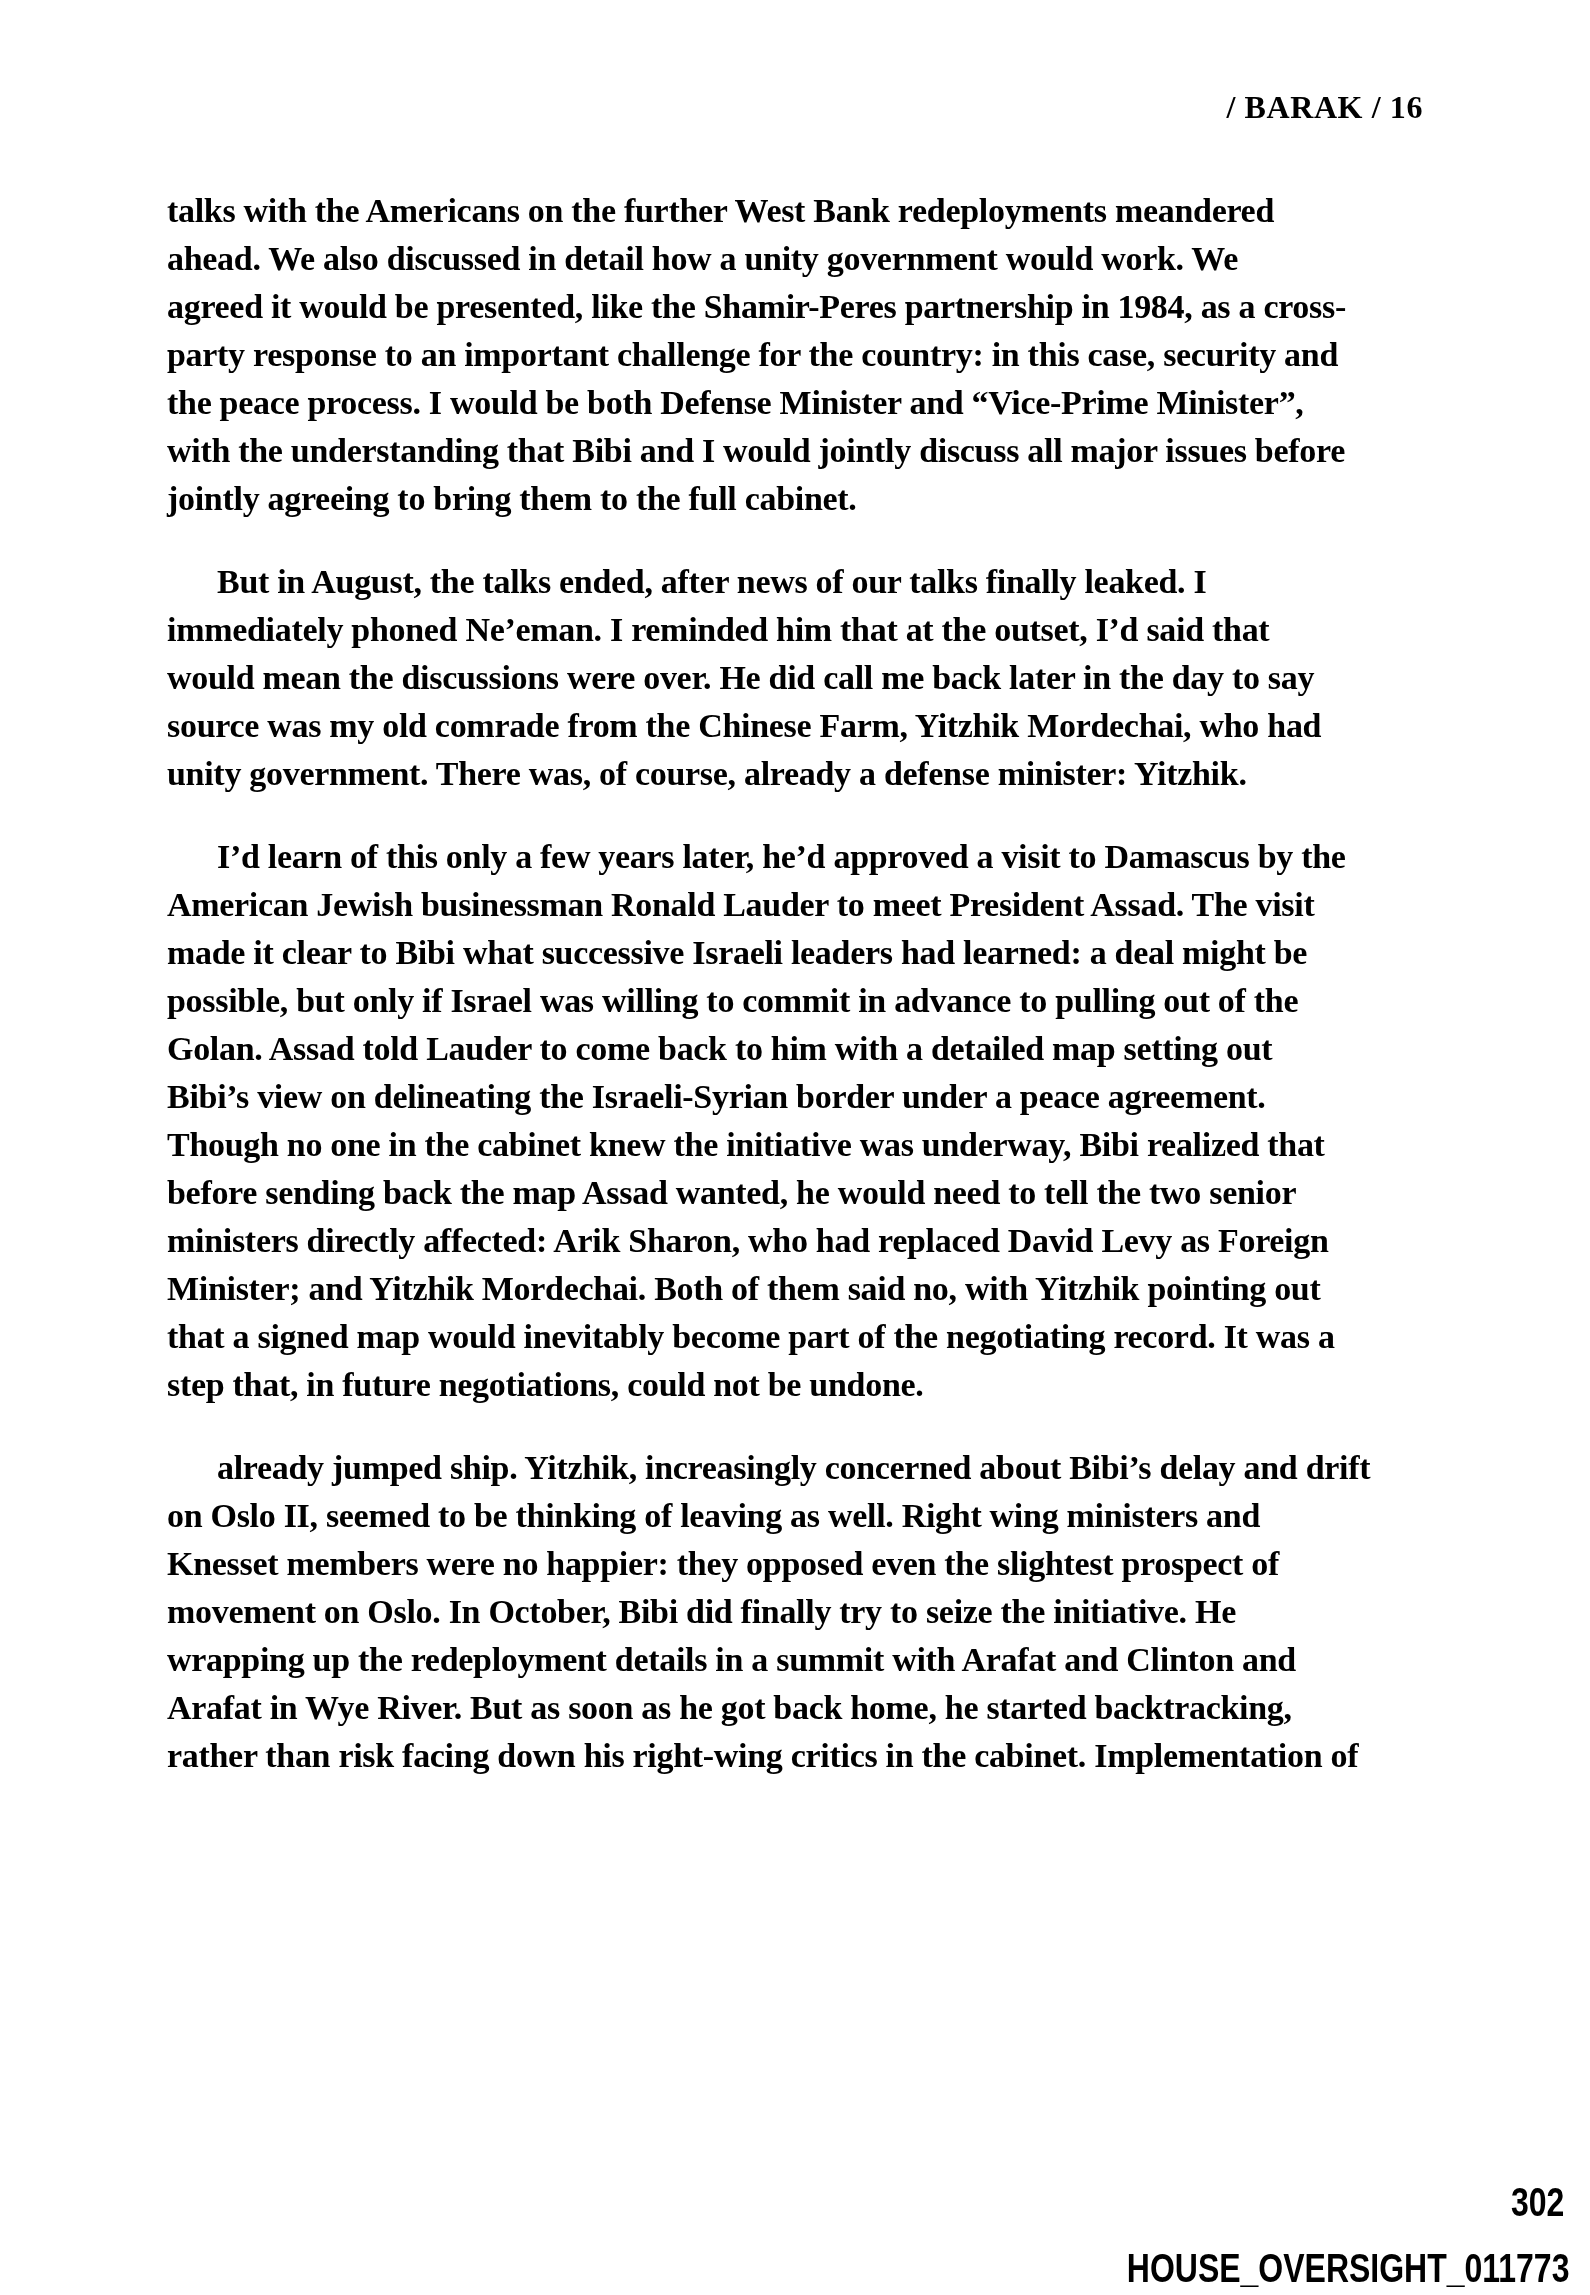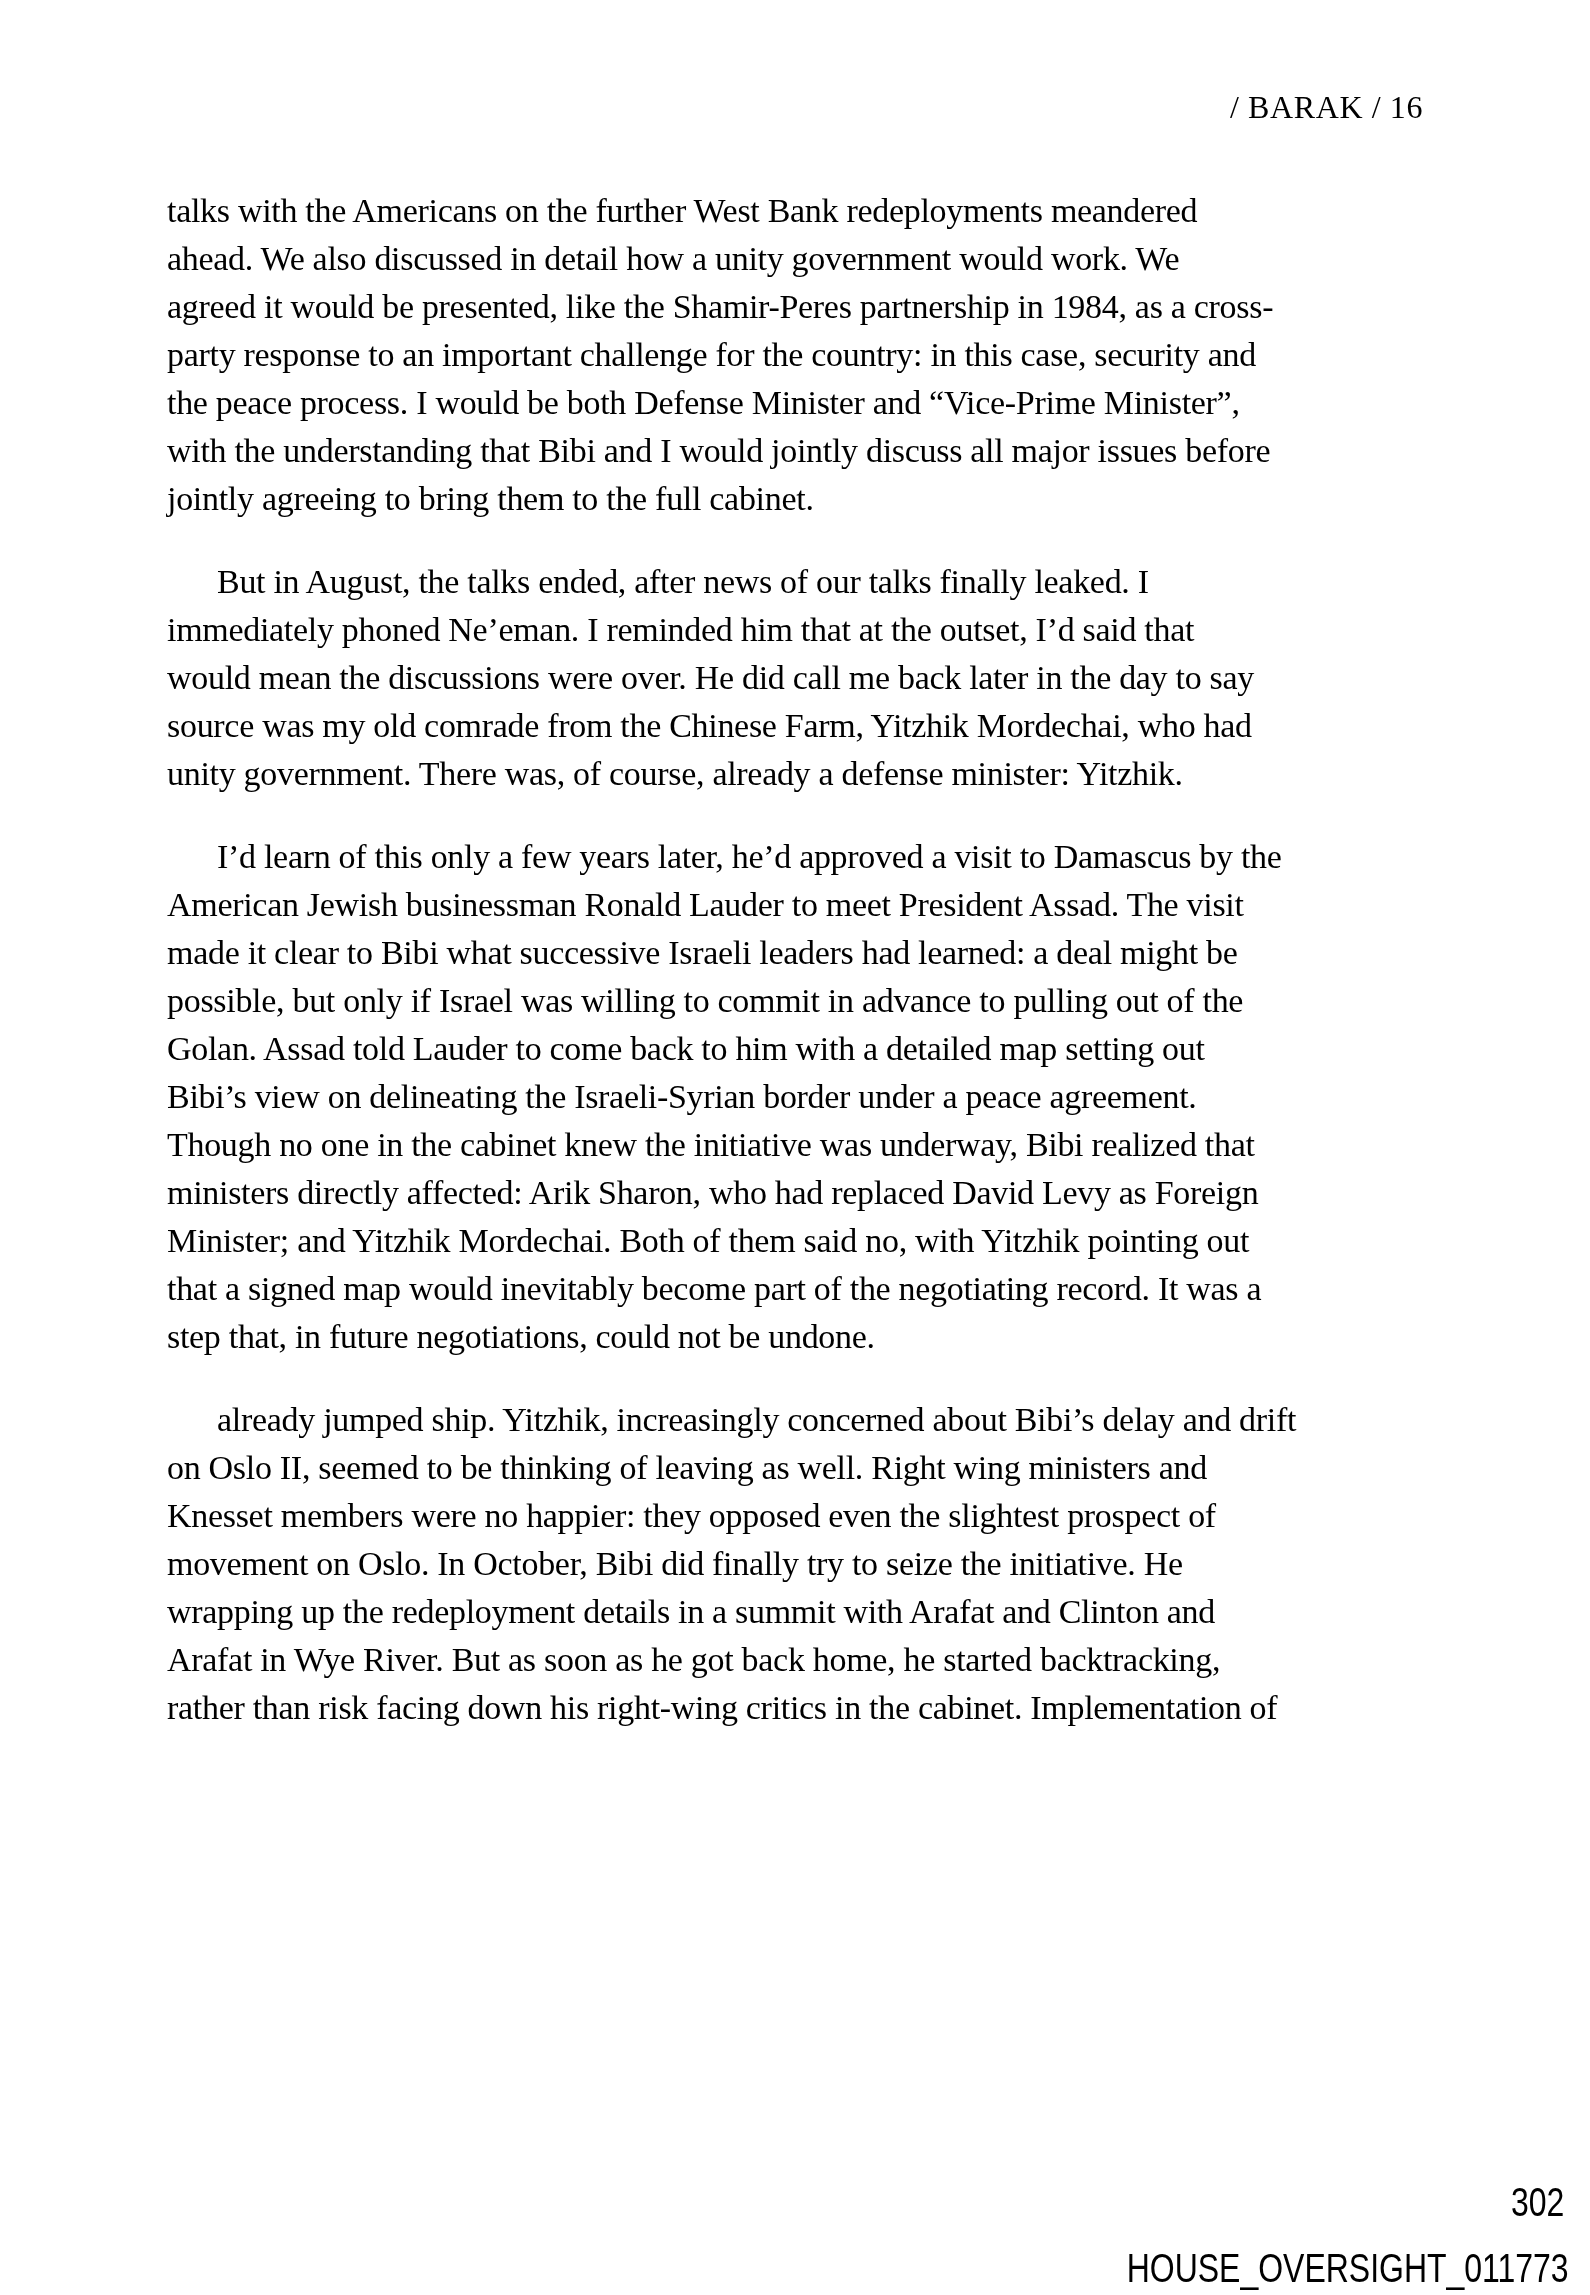--- a/index.html
+++ b/index.html
@@ -8,20 +8,21 @@
     background: #ffffff;
   }
   .page {
     position: relative;
     width: 1591px;
     height: 2295px;
     background: #ffffff;
     color: #000000;
     font-family: "Liberation Serif", serif;
     overflow: hidden;
+    font-weight: bold;
   }
   .running-header {
     position: absolute;
     top: 89px;
     right: 168px;
     font-size: 32px;
     line-height: 1.15;
     letter-spacing: 0.6px;
     white-space: pre;
   }
@@ -89,20 +90,21 @@
     </div>
 
     <div class="para indent">
       <div class="line">I’d learn of this only a few years later, he’d approved a visit to Damascus by the</div>
       <div class="line">American Jewish businessman Ronald Lauder to meet President Assad. The visit</div>
       <div class="line">made it clear to Bibi what successive Israeli leaders had learned: a deal might be</div>
       <div class="line">possible, but only if Israel was willing to commit in advance to pulling out of the</div>
       <div class="line">Golan. Assad told Lauder to come back to him with a detailed map setting out</div>
       <div class="line">Bibi’s view on delineating the Israeli-Syrian border under a peace agreement.</div>
       <div class="line">Though no one in the cabinet knew the initiative was underway, Bibi realized that</div>
+      <div class="line">before sending back the map Assad wanted, he would need to tell the two senior</div>
       <div class="line">ministers directly affected: Arik Sharon, who had replaced David Levy as Foreign</div>
       <div class="line">Minister; and Yitzhik Mordechai. Both of them said no, with Yitzhik pointing out</div>
       <div class="line">that a signed map would inevitably become part of the negotiating record. It was a</div>
       <div class="line">step that, in future negotiations, could not be undone.</div>
     </div>
 
     <div class="para indent">
       <div class="line">already jumped ship. Yitzhik, increasingly concerned about Bibi’s delay and drift</div>
       <div class="line">on Oslo II, seemed to be thinking of leaving as well. Right wing ministers and</div>
       <div class="line">Knesset members were no happier: they opposed even the slightest prospect of</div>

